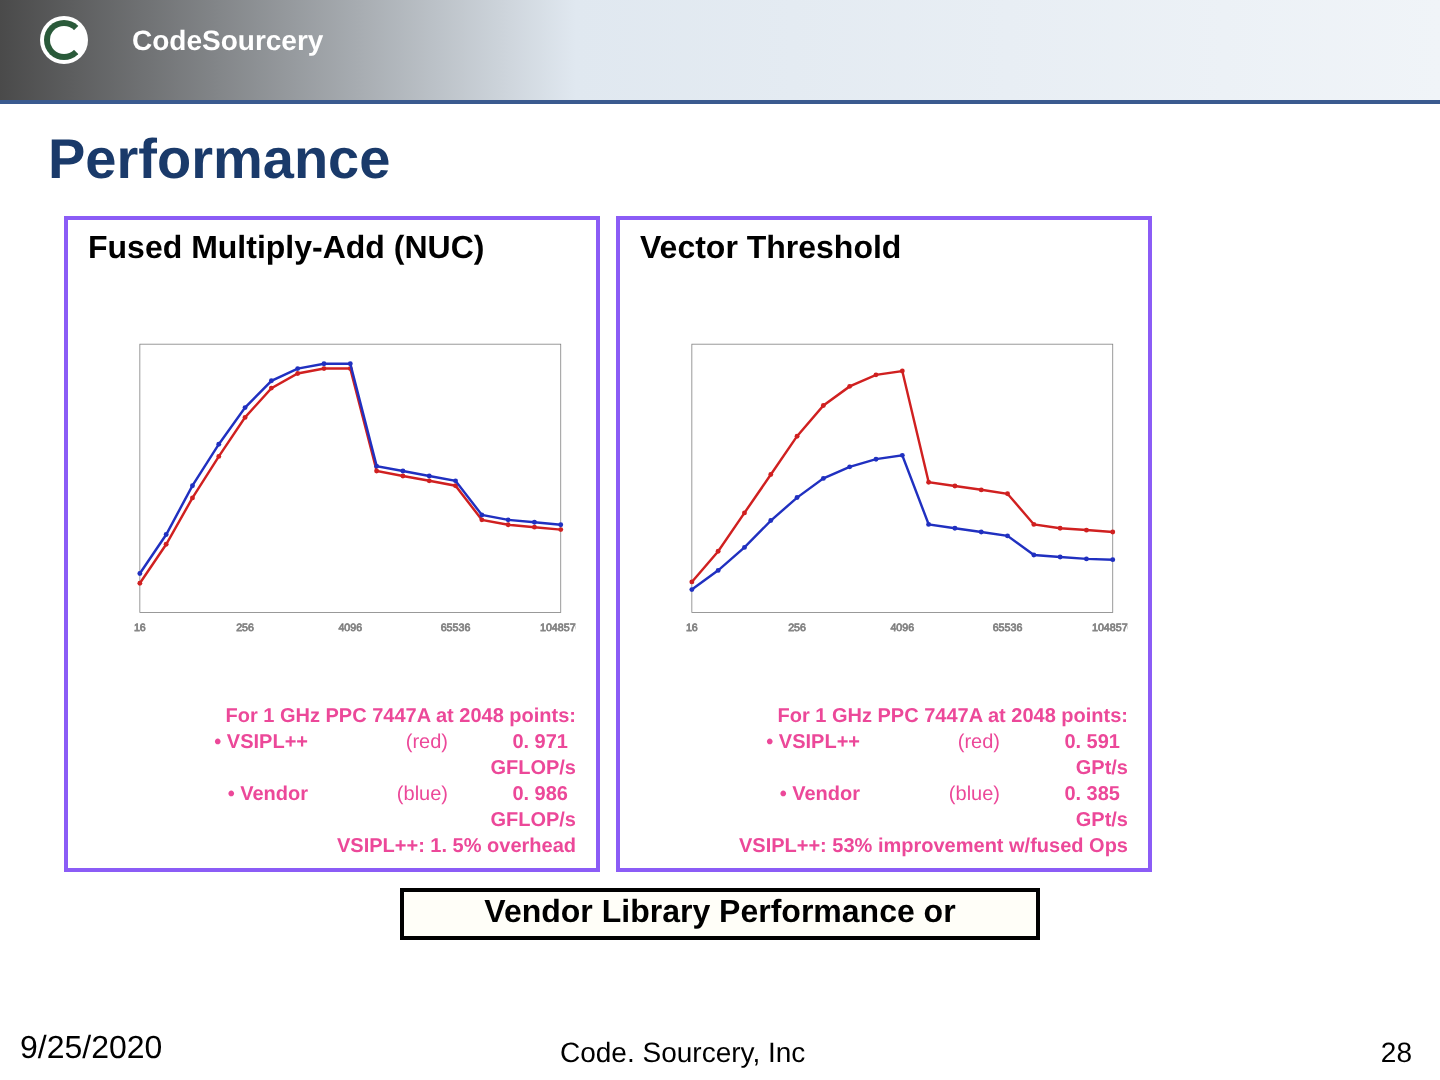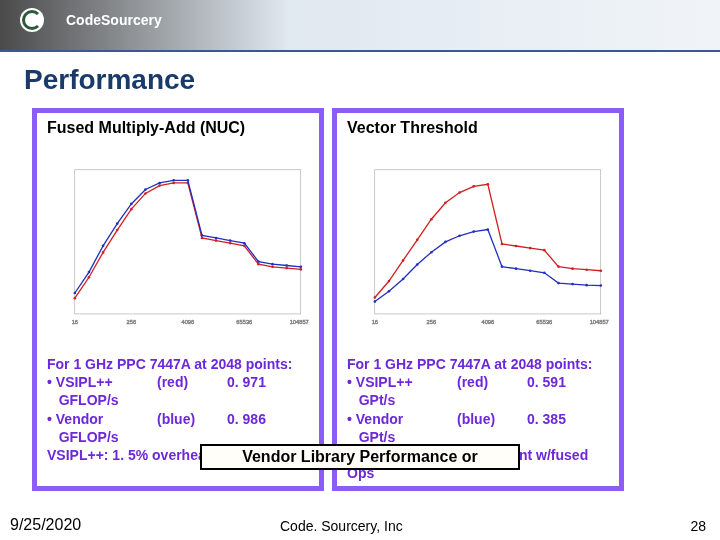--- a/index.html
+++ b/index.html
@@ -4,28 +4,28 @@
 <style>
   * { margin: 0; padding: 0; box-sizing: border-box; }
   body { width: 720px; height: 540px; font-family: Arial, sans-serif; background: #fff; position: relative; overflow: hidden; }
   .header { height: 52px; background: linear-gradient(to right, #4a4a4a 0%, #e0e8f0 40%, #f0f4f8 100%); position: relative; border-bottom: 2px solid #3a5a8f; }
   .logo-box { position: absolute; left: 20px; top: 8px; display: flex; align-items: center; gap: 22px; }
   .logo-icon { width: 24px; height: 24px; background: #fff; border-radius: 50%; position: relative; }
   .logo-icon::before { content: ""; position: absolute; width: 14px; height: 14px; border: 3px solid #2a5a3a; border-radius: 50%; top: 2px; left: 2px; border-right-color: transparent; }
   .logo-text { color: #fff; font-weight: bold; font-size: 14px; }
   .title { position: absolute; left: 24px; top: 64px; font-size: 28px; font-weight: bold; color: #1a3a6a; }
   .panels { position: absolute; left: 32px; top: 108px; display: flex; gap: 8px; }
-  .panel { width: 292px; border: 5px solid #8b5cf6; padding: 6px 10px 4px 10px; background: #fff; }
+  .panel { width: 268px; border: 2px solid #8b5cf6; padding: 6px 10px 4px 10px; background: #fff; }
   .panel-title { font-size: 16px; font-weight: bold; color: #000; margin-bottom: 4px; }
   .chart { width: 100%; height: 210px; border: none; position: relative; }
   .chart svg { width: 100%; height: 100%; }
-  .below { font-size: 14px; font-weight: bold; color: #6d28d9; line-height: 1.3; margin-top: 4px; }
+  .below { font-size: 10px; font-weight: bold; color: #ec4899; line-height: 1.3; margin-top: 4px; text-align: right; }
   .below .row { display: flex; }
   .below .lbl { flex: 0 0 110px; }
-  .below .clr { flex: 0 0 70px; font-weight: bold; }
+  .below .clr { flex: 0 0 70px; font-weight: normal; }
   .below .val { flex: 0 0 60px; }
   .callout { position: absolute; left: 200px; top: 444px; width: 320px; border: 2px solid #000000; background: #fffef8; text-align: center; font-size: 16px; font-weight: bold; padding: 2px 4px; line-height: 1.1; z-index: 5; }
   .footer-left { position: absolute; left: 10px; bottom: 6px; font-size: 16px; margin-top: 12px; }
   .footer-mid { position: absolute; left: 280px; bottom: 6px; font-size: 14px; }
   .footer-right { position: absolute; right: 14px; bottom: 6px; font-size: 14px; }
 </style>
 </head>
 <body>
 
 <div class="header">

